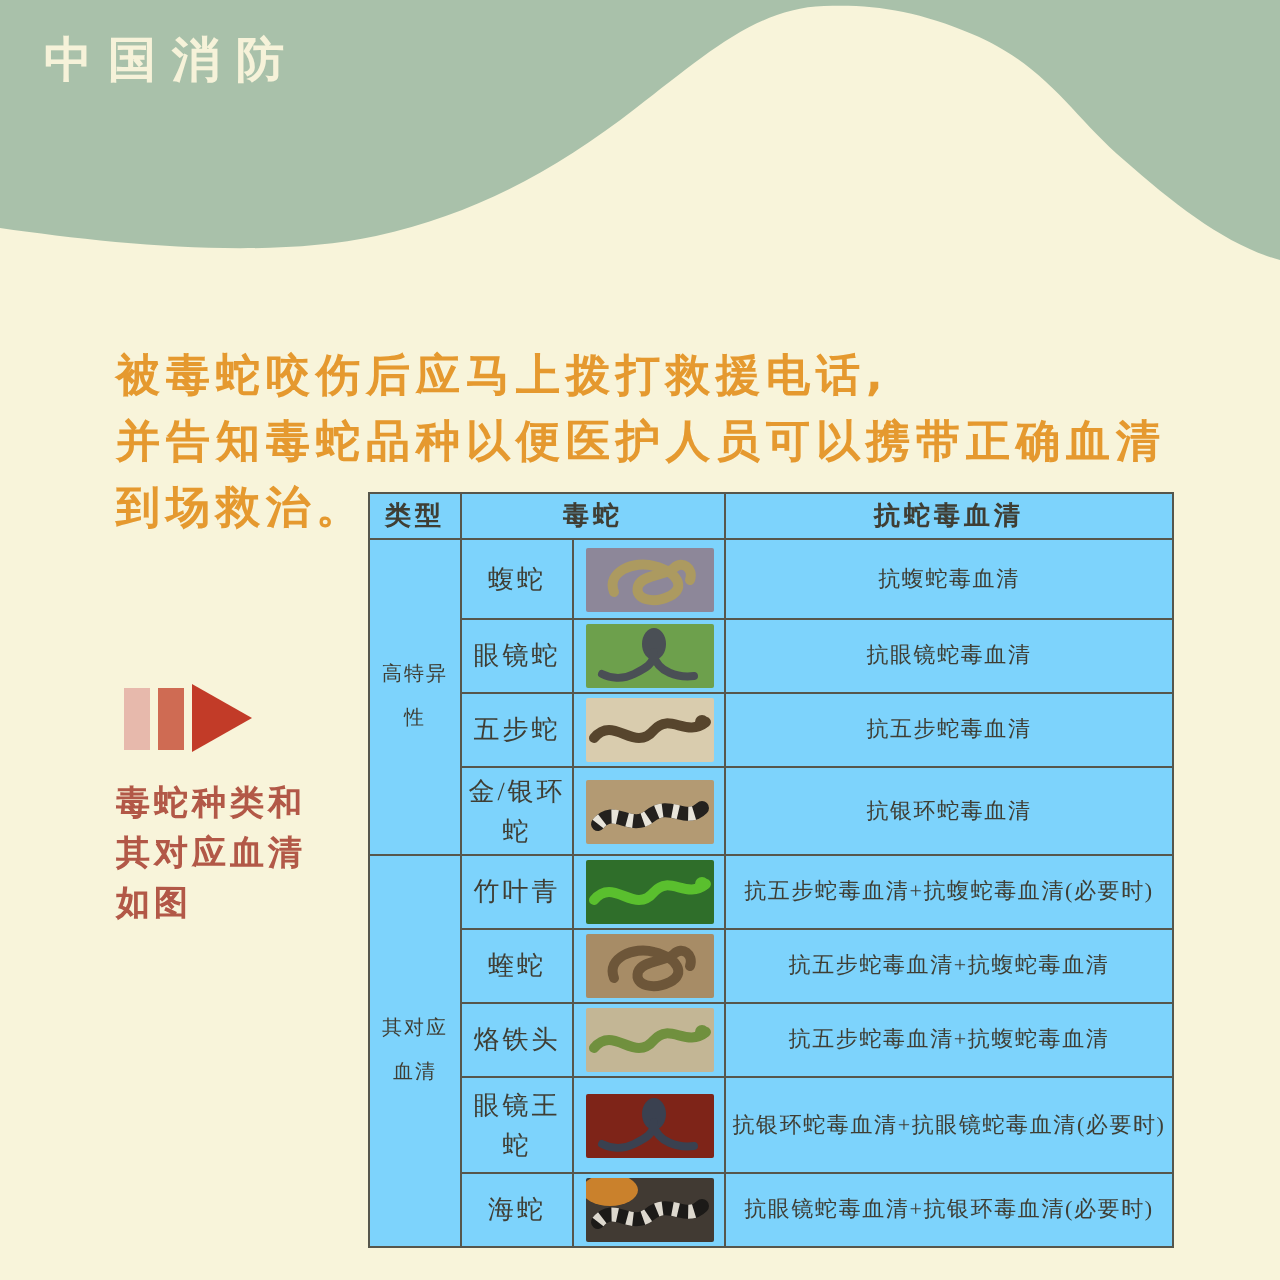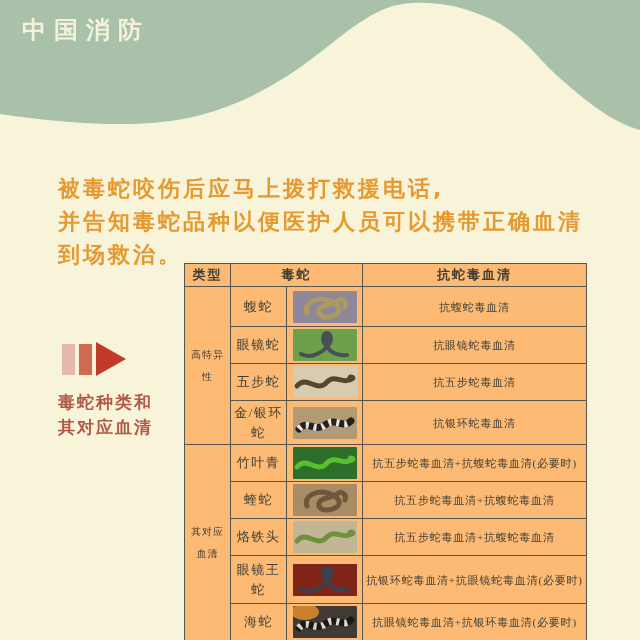--- a/index.html
+++ b/index.html
@@ -36,27 +36,27 @@
   .ff-bar.b1{background:#e7b9ac;}
   .ff-bar.b2{background:#cf6b53;}
   .ff-tri{width:0;height:0;border-top:17px solid transparent;border-bottom:17px solid transparent;border-left:30px solid #c23b28;}
   .side-note{
     margin-top:14px;
     font-size:17px;font-weight:bold;
     color:#b25847;letter-spacing:2px;
     line-height:25px;
   }
   table.snake-table{
-    position:absolute;left:184px;top:263px;
+    position:absolute;left:184px;top:246px;
     border-collapse:collapse;
     table-layout:fixed;
     width:402px;
     font-family:"Liberation Serif","DejaVu Serif",serif;
     color:#3f3e34;
-    background:#fdba74;
+    background:#7dd3fc;
   }
   .snake-table td,.snake-table th{
     border:1px solid #56564c;
     text-align:center;vertical-align:middle;
     padding:1px;
     word-break:break-all;
   }
   .snake-table th{font-size:13px;font-weight:bold;letter-spacing:2px;height:20px;}
   .col-type{width:46px;}
   .col-name{width:56px;}
@@ -98,20 +98,21 @@
 
   <div class="side">
     <div class="ff-icon">
       <div class="ff-bar b1"></div>
       <div class="ff-bar b2"></div>
       <div class="ff-tri"></div>
     </div>
     <div class="side-note">
       <div>毒蛇种类和</div>
       <div>其对应血清</div>
+      <div>如图</div>
     </div>
   </div>
 
   <table class="snake-table">
     <colgroup>
       <col class="col-type">
         <col class="col-name">
         <col class="col-img">
         <col class="col-anti">
     </colgroup>

